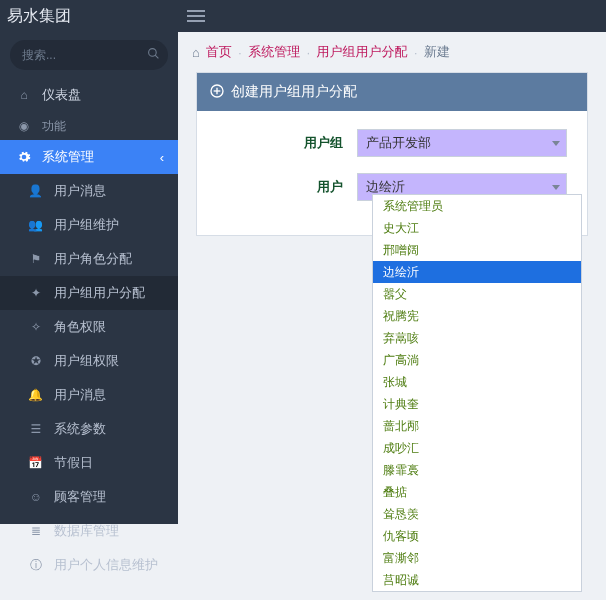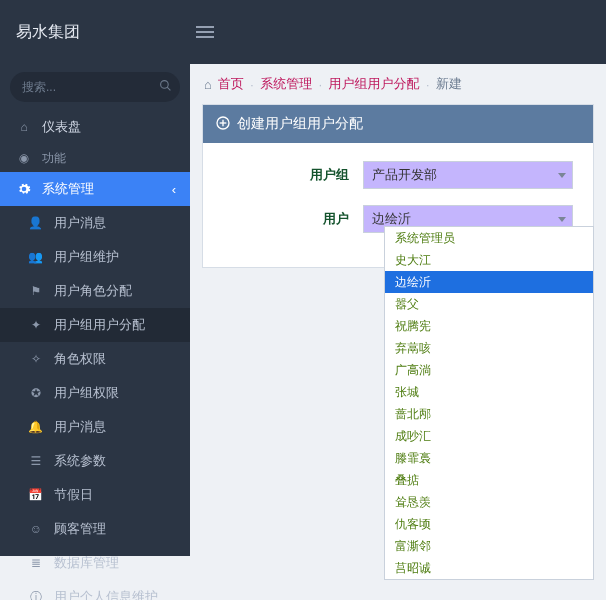--- a/index.html
+++ b/index.html
@@ -1,17 +1,17 @@
 <!DOCTYPE html>
 <html><head>
 <meta charset="utf-8">
 <style>
   * { box-sizing: border-box; margin: 0; padding: 0; }
   html, body { width: 606px; height: 600px; overflow: hidden; font-family: "Microsoft YaHei", Arial, sans-serif; font-size: 13px; background: #eef1f5; }
-  .topbar { height: 64px; background: #2b3544; display: flex; align-items: center; padding: 0 16px; color: #cfd6e3; }
+  .topbar { height: 32px; background: #2b3544; display: flex; align-items: center; padding: 0 7px; color: #cfd6e3; }
   .brand { font-size: 16px; flex: 0 0 180px; color: #e6eaf2; }
   .menu-toggle { display: flex; flex-direction: column; gap: 3px; cursor: pointer; }
   .menu-toggle span { width: 18px; height: 2px; background: #95a0b2; display: block; }
   .shell { display: flex; height: 492px; }
   .sidebar { width: 220px; background: #2b3544; color: #cfd6e3; display: flex; flex-direction: column; }
   .search-wrap { padding: 8px 10px; position: relative; }
   .search-input { width: 100%; background: #232b38; border: none; border-radius: 15px; height: 30px; padding: 0 30px 0 12px; color: #cfd6e3; font-size: 12px; outline: none; }
   .search-input::placeholder { color: #6d7a8c; }
   .search-ico { position: absolute; right: 18px; top: 15px; color: #6d7a8c; font-size: 13px; }
   .nav { list-style: none; }
@@ -21,21 +21,21 @@
   .nav li.top { color: #cfd6e3; }
   .nav li.active { background: #3b82f6; color: #fff; }
   .nav li.active .ico { color: #fff; }
   .nav li.active::after { content: "‹"; position: absolute; right: 14px; color: #fff; }
   .nav li.sub { padding-left: 26px; color: #b7c0d0; }
   .nav li.sub.current { background: #222a36; }
   .content { flex: 1; position: relative; background: #eef1f5; }
   .breadcrumb { height: 40px; display: flex; align-items: center; padding: 0 14px; color: #6b7b90; font-size: 13px; gap: 6px; }
   .breadcrumb .sep { color: #b9c2cf; }
   .breadcrumb a { color: #be185d; text-decoration: none; }
-  .panel { margin: 0 12px; background: #fff; border: 1px solid #d6dde6; }
+  .panel { margin: 0 18px; background: #fff; border: 1px solid #d6dde6; }
   .panel-head { background: #5c7ba0; color: #fff; height: 38px; display: flex; align-items: center; padding: 0 12px; font-size: 14px; gap: 6px; }
   .panel-body { padding: 18px 20px; }
   .form-row { display: flex; align-items: center; margin-bottom: 16px; }
   .form-label { width: 140px; text-align: right; padding-right: 14px; color: #14532d; font-weight: 600; }
   .select-box { flex: 0 0 210px; height: 28px; border: 1px solid #c9d1dc; background: #c4b5fd; display: flex; align-items: center; padding: 0 22px 0 8px; position: relative; color: #333; }
   .select-box::after { content: ""; position: absolute; right: 6px; top: 11px; border-left: 4px solid transparent; border-right: 4px solid transparent; border-top: 5px solid #7a8596; }
   .dropdown { position: absolute; left: 194px; top: 162px; width: 210px; background: #fff; border: 1px solid #c9d1dc; max-height: 420px; overflow-y: auto; }
   .dropdown ul { list-style: none; }
   .dropdown li { height: 22px; line-height: 22px; padding: 0 10px; font-size: 12px; color: #4d7c0f; cursor: pointer; }
   .dropdown li.sel { background: #1e6fe0; color: #fff; }
@@ -172,26 +172,28 @@
             <span>边绘沂</span>
           </div>
         </div>
       </div>
     </section>
 
     <div class="dropdown" id="user-dropdown">
       <ul id="dropdown-list">
           <li>系统管理员</li>
           <li>史大江</li>
+          <li>邢噌阔</li>
           <li class="sel">边绘沂</li>
           <li>嚣父</li>
           <li>祝腾宪</li>
           <li>弃蒚咳</li>
           <li>广高淌</li>
           <li>张城</li>
+          <li>计典奎</li>
           <li>蔷北邴</li>
           <li>成吵汇</li>
           <li>滕霏裛</li>
           <li>叠掂</li>
           <li>耸恳羡</li>
           <li>仇客顷</li>
           <li>富澌邻</li>
           <li>莒昭诚</li>
         </ul>
     </div>

